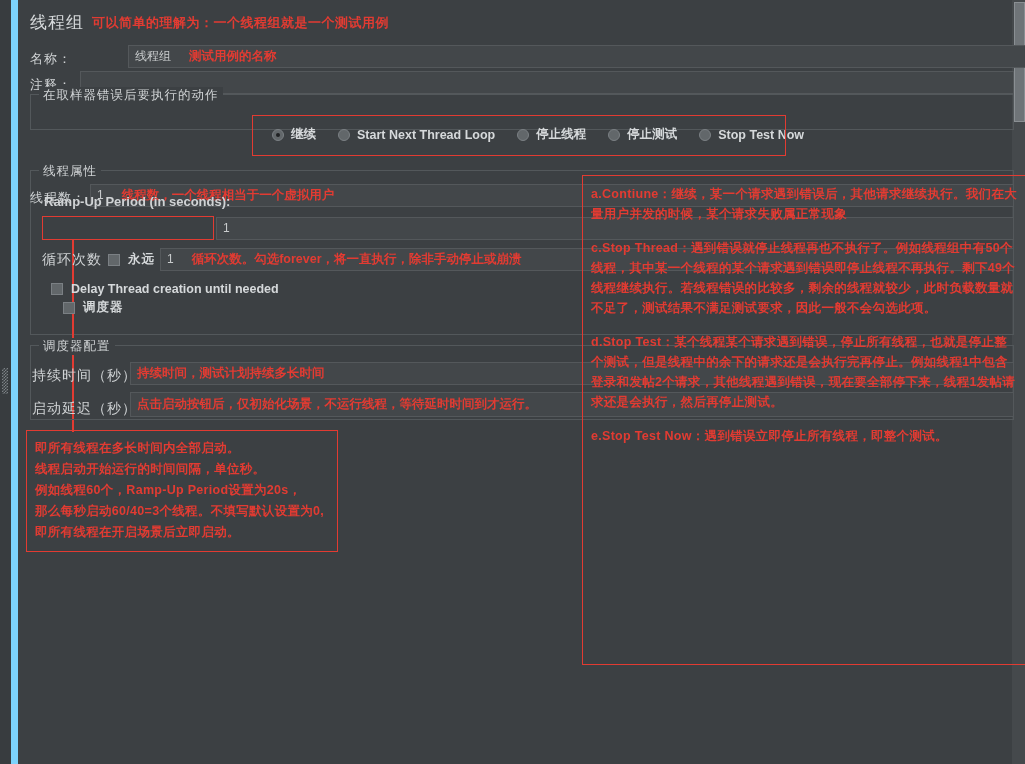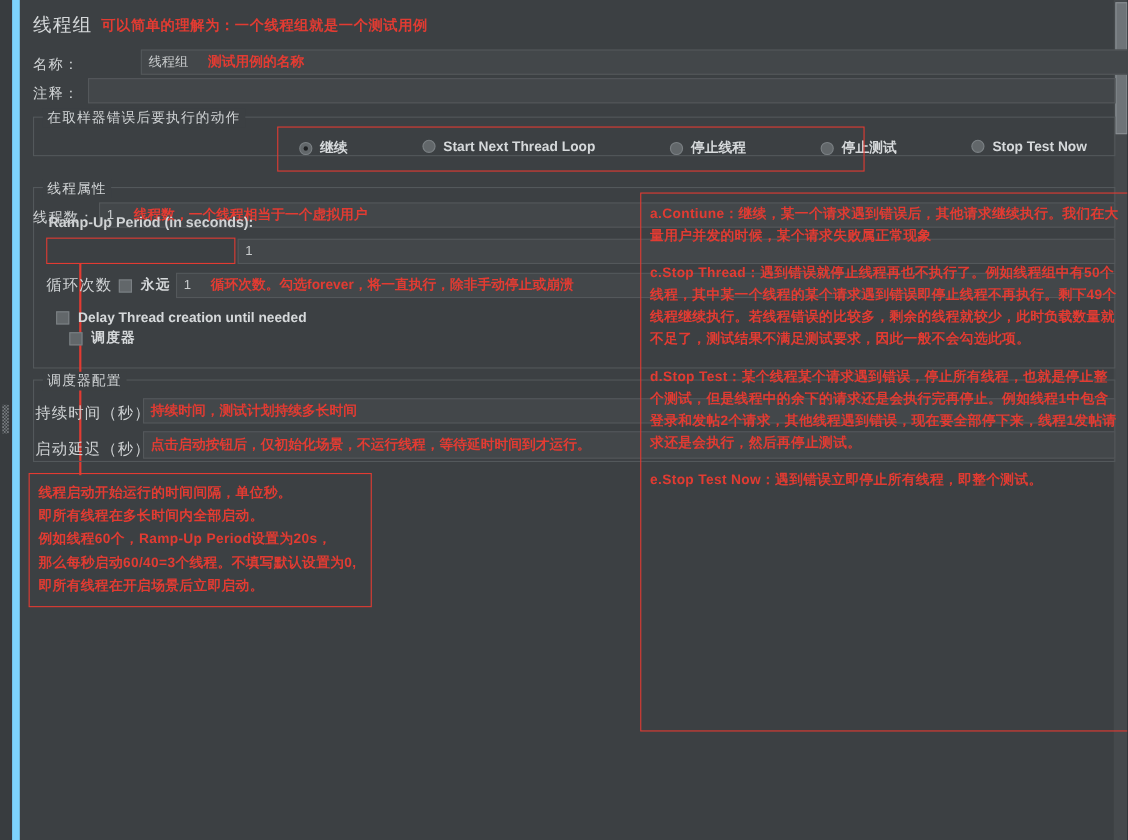--- a/index.html
+++ b/index.html
@@ -114,21 +114,21 @@
     position: absolute;
     top: -8px; left: 8px;
     background: #3c4043;
     padding: 0 4px;
     color: #d0d3d5;
     font-size: 12.5px;
     letter-spacing: 1px;
   }
 
   
-  .radio-row { position: absolute; display: flex; align-items: flex-start; gap: 46px; }
+  .radio-row { position: absolute; display: flex; align-items: center; }
   .radio-item { display: flex; align-items: center; margin-right: 22px; }
   .radio-dot {
     width: 12px; height: 12px;
     border-radius: 50%;
     background: #62676a;
     border: 1px solid #7b8084;
     margin-right: 7px;
     position: relative;
     box-sizing: border-box;
   }
@@ -224,21 +224,21 @@
     <div class="lbl lbl-cjk" style="position:absolute;left:12px;top:50px;">名称：</div>
     <div class="field" style="left:62px;top:45px;width:934px;height:23px;margin-left:48px;">
       <span>线程组</span><span class="ann">测试用例的名称</span>
     </div>
 
     <div class="lbl lbl-cjk" style="position:absolute;left:12px;top:76px;">注释：</div>
     <div class="field" style="left:62px;top:71px;width:934px;height:23px;">
       <span></span>
     </div>
 
-    <div class="group" style="left:12px;top:106px;width:984px;height:36px;">
+    <div class="group" style="left:12px;top:94px;width:984px;height:36px;">
       <div class="group-title">在取样器错误后要执行的动作</div>
     </div>
 
     <div class="radio-row" style="left:254px;top:126px;">
       <div class="radio-item">
         <span class="radio-dot on"></span>
         <span class="radio-label">继续</span>
       </div>
       <div class="radio-item">
         <span class="radio-dot"></span>
@@ -303,22 +303,22 @@
     <div class="field" style="left:112px;top:362px;width:884px;height:23px;">
       <span></span><span class="ann" style="margin-left:0;">持续时间，测试计划持续多长时间</span>
     </div>
 
     <div class="lbl lbl-cjk" style="position:absolute;left:14px;top:400px;font-size:14px;">启动延迟（秒）</div>
     <div class="field" style="left:112px;top:392px;width:884px;height:25px;line-height:23px;">
       <span></span><span class="ann" style="margin-left:0;">点击启动按钮后，仅初始化场景，不运行线程，等待延时时间到才运行。</span>
     </div>
 
     <div class="note-small" style="left:8px;top:430px;width:312px;height:122px;">
+      <div>即所有线程在多长时间内全部启动。</div>
       <div>线程启动开始运行的时间间隔，单位秒。</div>
-      <div>即所有线程在多长时间内全部启动。</div>
       <div>例如线程60个，Ramp-Up Period设置为20s，</div>
       <div>那么每秒启动60/40=3个线程。不填写默认设置为0,</div>
       <div>即所有线程在开启场景后立即启动。</div>
     </div>
 
     <div class="note-panel" style="left:564px;top:175px;width:448px;height:490px;">
       <p>a.Contiune：继续，某一个请求遇到错误后，其他请求继续执行。我们在大量用户并发的时候，某个请求失败属正常现象</p>
       <p>c.Stop Thread：遇到错误就停止线程再也不执行了。例如线程组中有50个线程，其中某一个线程的某个请求遇到错误即停止线程不再执行。剩下49个线程继续执行。若线程错误的比较多，剩余的线程就较少，此时负载数量就不足了，测试结果不满足测试要求，因此一般不会勾选此项。</p>
       <p>d.Stop Test：某个线程某个请求遇到错误，停止所有线程，也就是停止整个测试，但是线程中的余下的请求还是会执行完再停止。例如线程1中包含登录和发帖2个请求，其他线程遇到错误，现在要全部停下来，线程1发帖请求还是会执行，然后再停止测试。</p>
       <p>e.Stop Test Now：遇到错误立即停止所有线程，即整个测试。</p>

